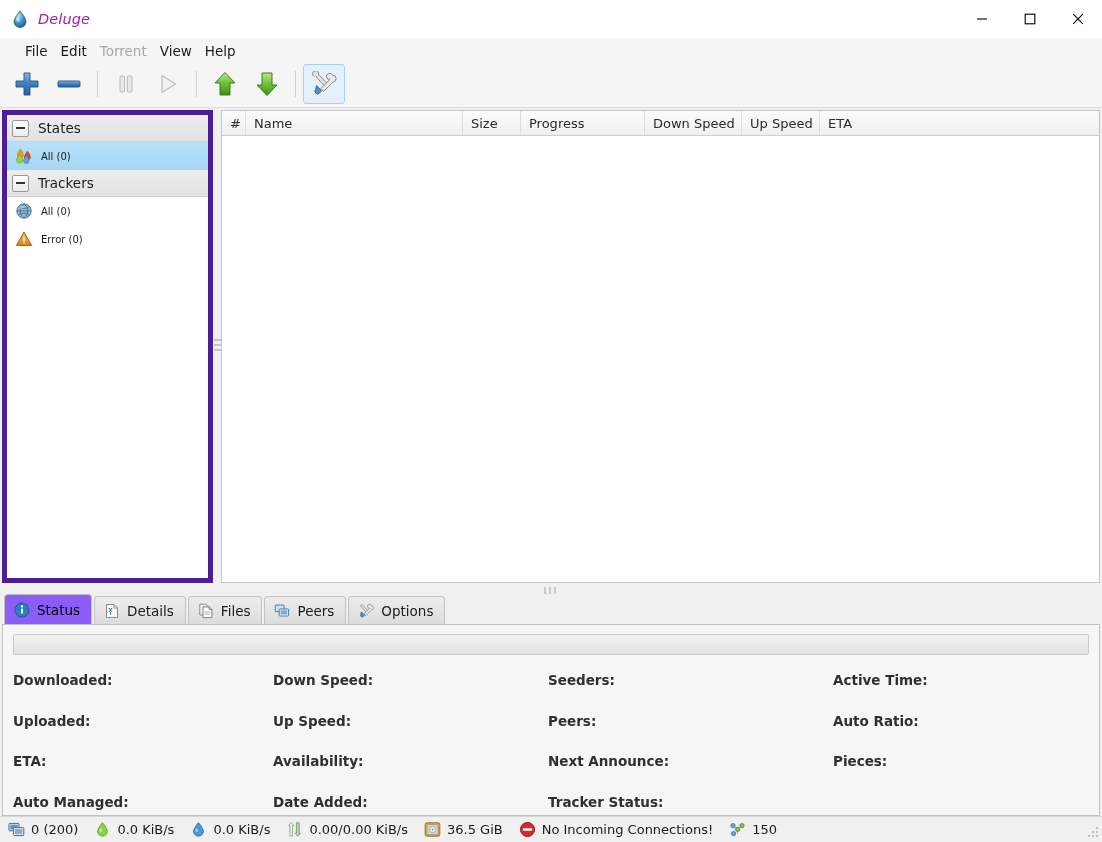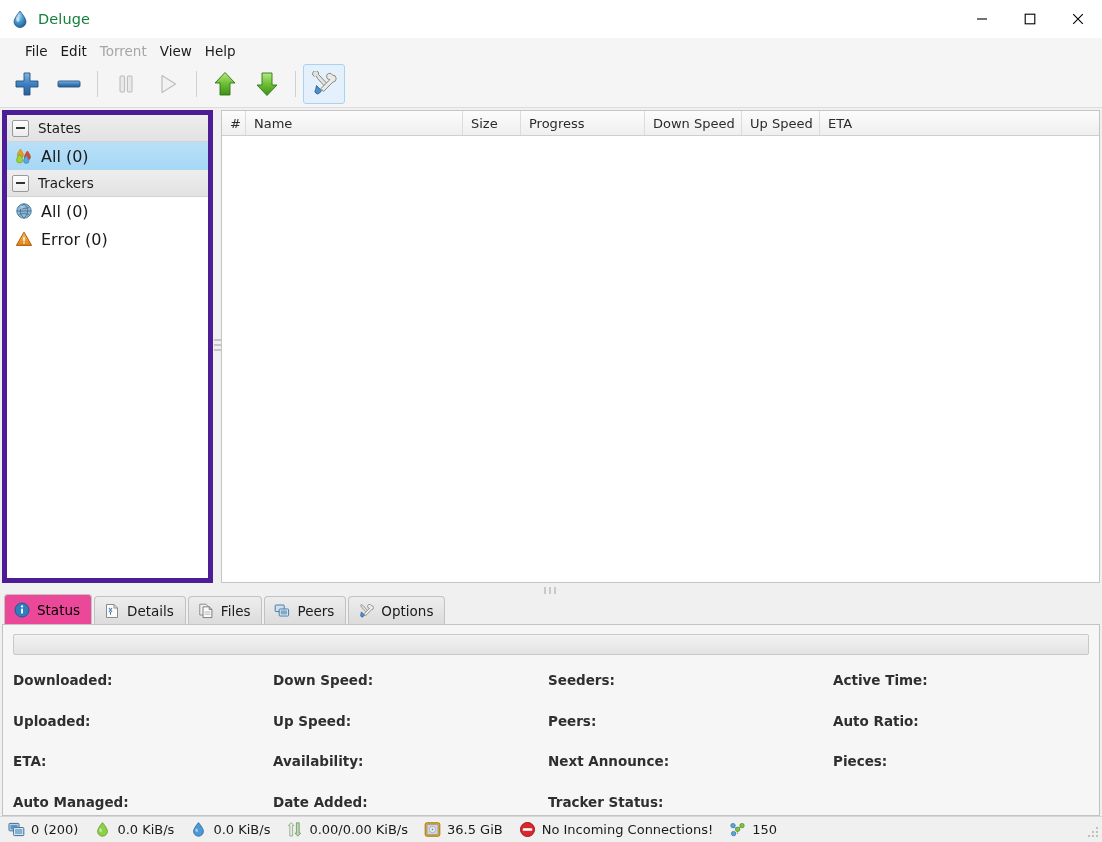--- a/index.html
+++ b/index.html
@@ -24,22 +24,23 @@
     background: #ffffff;
     display: flex;
     align-items: center;
     flex: 0 0 38px;
     position: relative;
   }
   .titlebar-left { display: flex; align-items: center; padding-left: 10px; }
   .app-icon { width: 20px; height: 20px; margin-right: 8px; position: relative; }
   .app-title {
     font-size: 14.5px;
-    color: #15803d;
+    color: #a21caf;
     letter-spacing: 0.1px;
+    font-style: italic;
   }
   .win-controls {
     margin-left: auto;
     display: flex;
     height: 38px;
   }
   .win-btn {
     width: 48px; height: 38px;
     display: flex; align-items: center; justify-content: center;
     color: #000;
@@ -139,21 +140,21 @@
   .side-row {
     height: 28px;
     display: flex;
     align-items: center;
     padding-left: 8px;
     background: #ffffff;
   }
   .side-row.selected {
     background: linear-gradient(to bottom, #b8e0f8, #a6d7f5);
   }
-  .side-row-label { font-size: 16px; color: #1a1a1a; margin-left: 8px; }
+  .side-row-label { font-size: 10px; color: #1a1a1a; margin-left: 8px; }
   .side-icon { width: 18px; height: 18px; position: relative; flex: 0 0 18px; }
 
   
   .vsplit {
     width: 8px;
     flex: 0 0 8px;
     display: flex; align-items: center; justify-content: center;
     background: #f0f0f0;
   }
   .vsplit .grip { width: 7px; }
@@ -225,21 +226,21 @@
     padding: 0 11px 0 9px;
     font-size: 13.5px;
     color: #1a1a1a;
     background: linear-gradient(to bottom, #ededed, #dcdcdc);
     border: 1px solid #c2c2c2;
     border-bottom: none;
     border-radius: 4px 4px 0 0;
     margin-right: 2px;
   }
   .tab.active {
-    background: #ec4899;
+    background: #8b5cf6;
     height: 30px;
     border-color: #c2c2c2;
     color: #000;
   }
   .tab-icon { width: 16px; height: 16px; margin-right: 7px; position: relative; flex: 0 0 16px; }
   .detail-body {
     flex: 1 1 auto;
     background: #f6f6f6;
     border: 1px solid #c2c2c2;
     padding: 9px 10px 0 10px;

